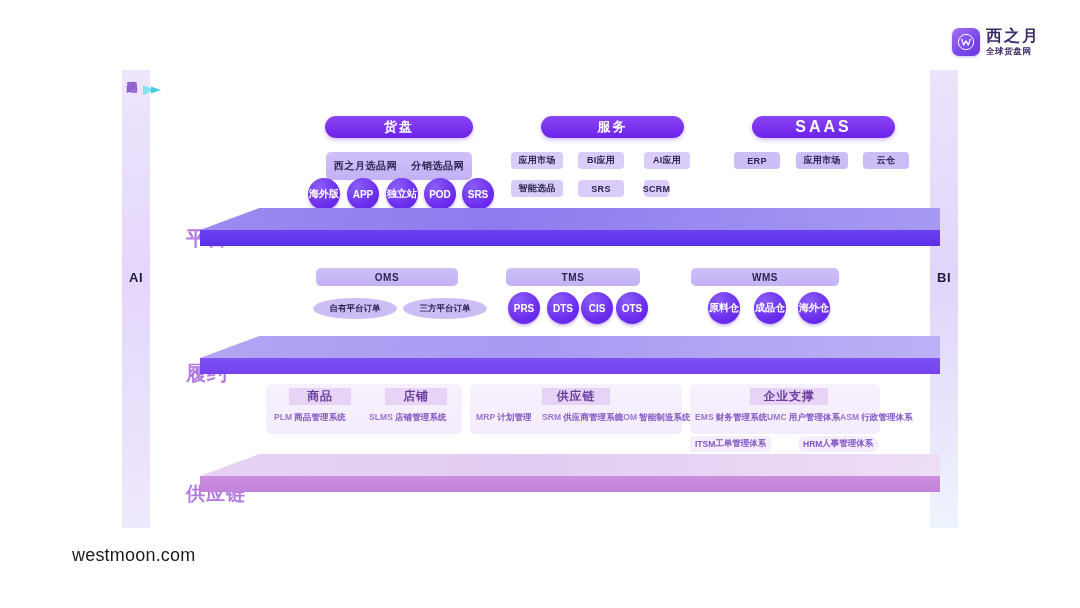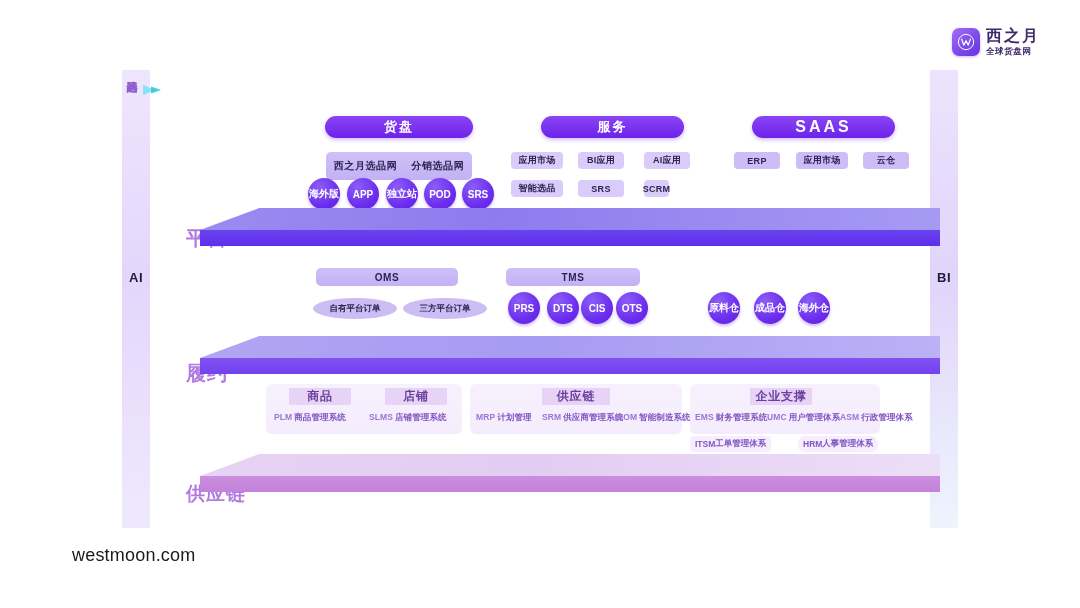--- a/index.html
+++ b/index.html
@@ -213,20 +213,21 @@
       <div class="bar" style="left:166px; top:198px; width:142px;">OMS</div>
       <div class="ell" style="left:163px; top:228px; width:84px;">自有平台订单</div>
       <div class="ell" style="left:253px; top:228px; width:84px;">三方平台订单</div>
 
       <div class="bar" style="left:356px; top:198px; width:134px;">TMS</div>
       <div class="circ" style="left:358px; top:222px;">PRS</div>
       <div class="circ" style="left:397px; top:222px;">DTS</div>
       <div class="circ" style="left:431px; top:222px;">CIS</div>
       <div class="circ" style="left:466px; top:222px;">OTS</div>
 
+      <div class="bar" style="left:541px; top:198px; width:148px;">WMS</div>
       <div class="circ" style="left:558px; top:222px;">原料仓</div>
       <div class="circ" style="left:604px; top:222px;">成品仓</div>
       <div class="circ" style="left:648px; top:222px;">海外仓</div>
 
       <div class="slab purple2" style="left:50px; top:266px; width:740px; height:38px;">
         <div class="top"></div>
         <div class="front"></div>
       </div>
 
       <div class="sgroup" style="left:116px; top:314px; width:196px; height:50px;"></div>
@@ -245,21 +246,21 @@
         <span class="code">MRP</span><span>计划管理</span>
       </div>
       <div class="sysrow" style="left:392px; top:342px;">
         <span class="code">SRM</span><span>供应商管理系统</span>
       </div>
       <div class="sysrow" style="left:466px; top:342px;">
         <span class="code">MOM</span><span>智能制造系统</span>
       </div>
 
       <div class="sgroup" style="left:540px; top:314px; width:190px; height:50px;"></div>
-      <div class="glabel" style="left:600px; top:318px; width:62px;">企业支撑</div>
+      <div class="glabel" style="left:600px; top:318px; width:78px;">企业支撑</div>
       <div class="sysrow" style="left:545px; top:342px;">
         <span class="code">EMS</span><span>财务管理系统</span>
       </div>
       <div class="sysrow" style="left:617px; top:342px;">
         <span class="code">UMC</span><span>用户管理体系</span>
       </div>
       <div class="sysrow" style="left:690px; top:342px;">
         <span class="code">ASM</span><span>行政管理体系</span>
       </div>
       <div class="sysfloat" style="left:540px; top:366px;">

